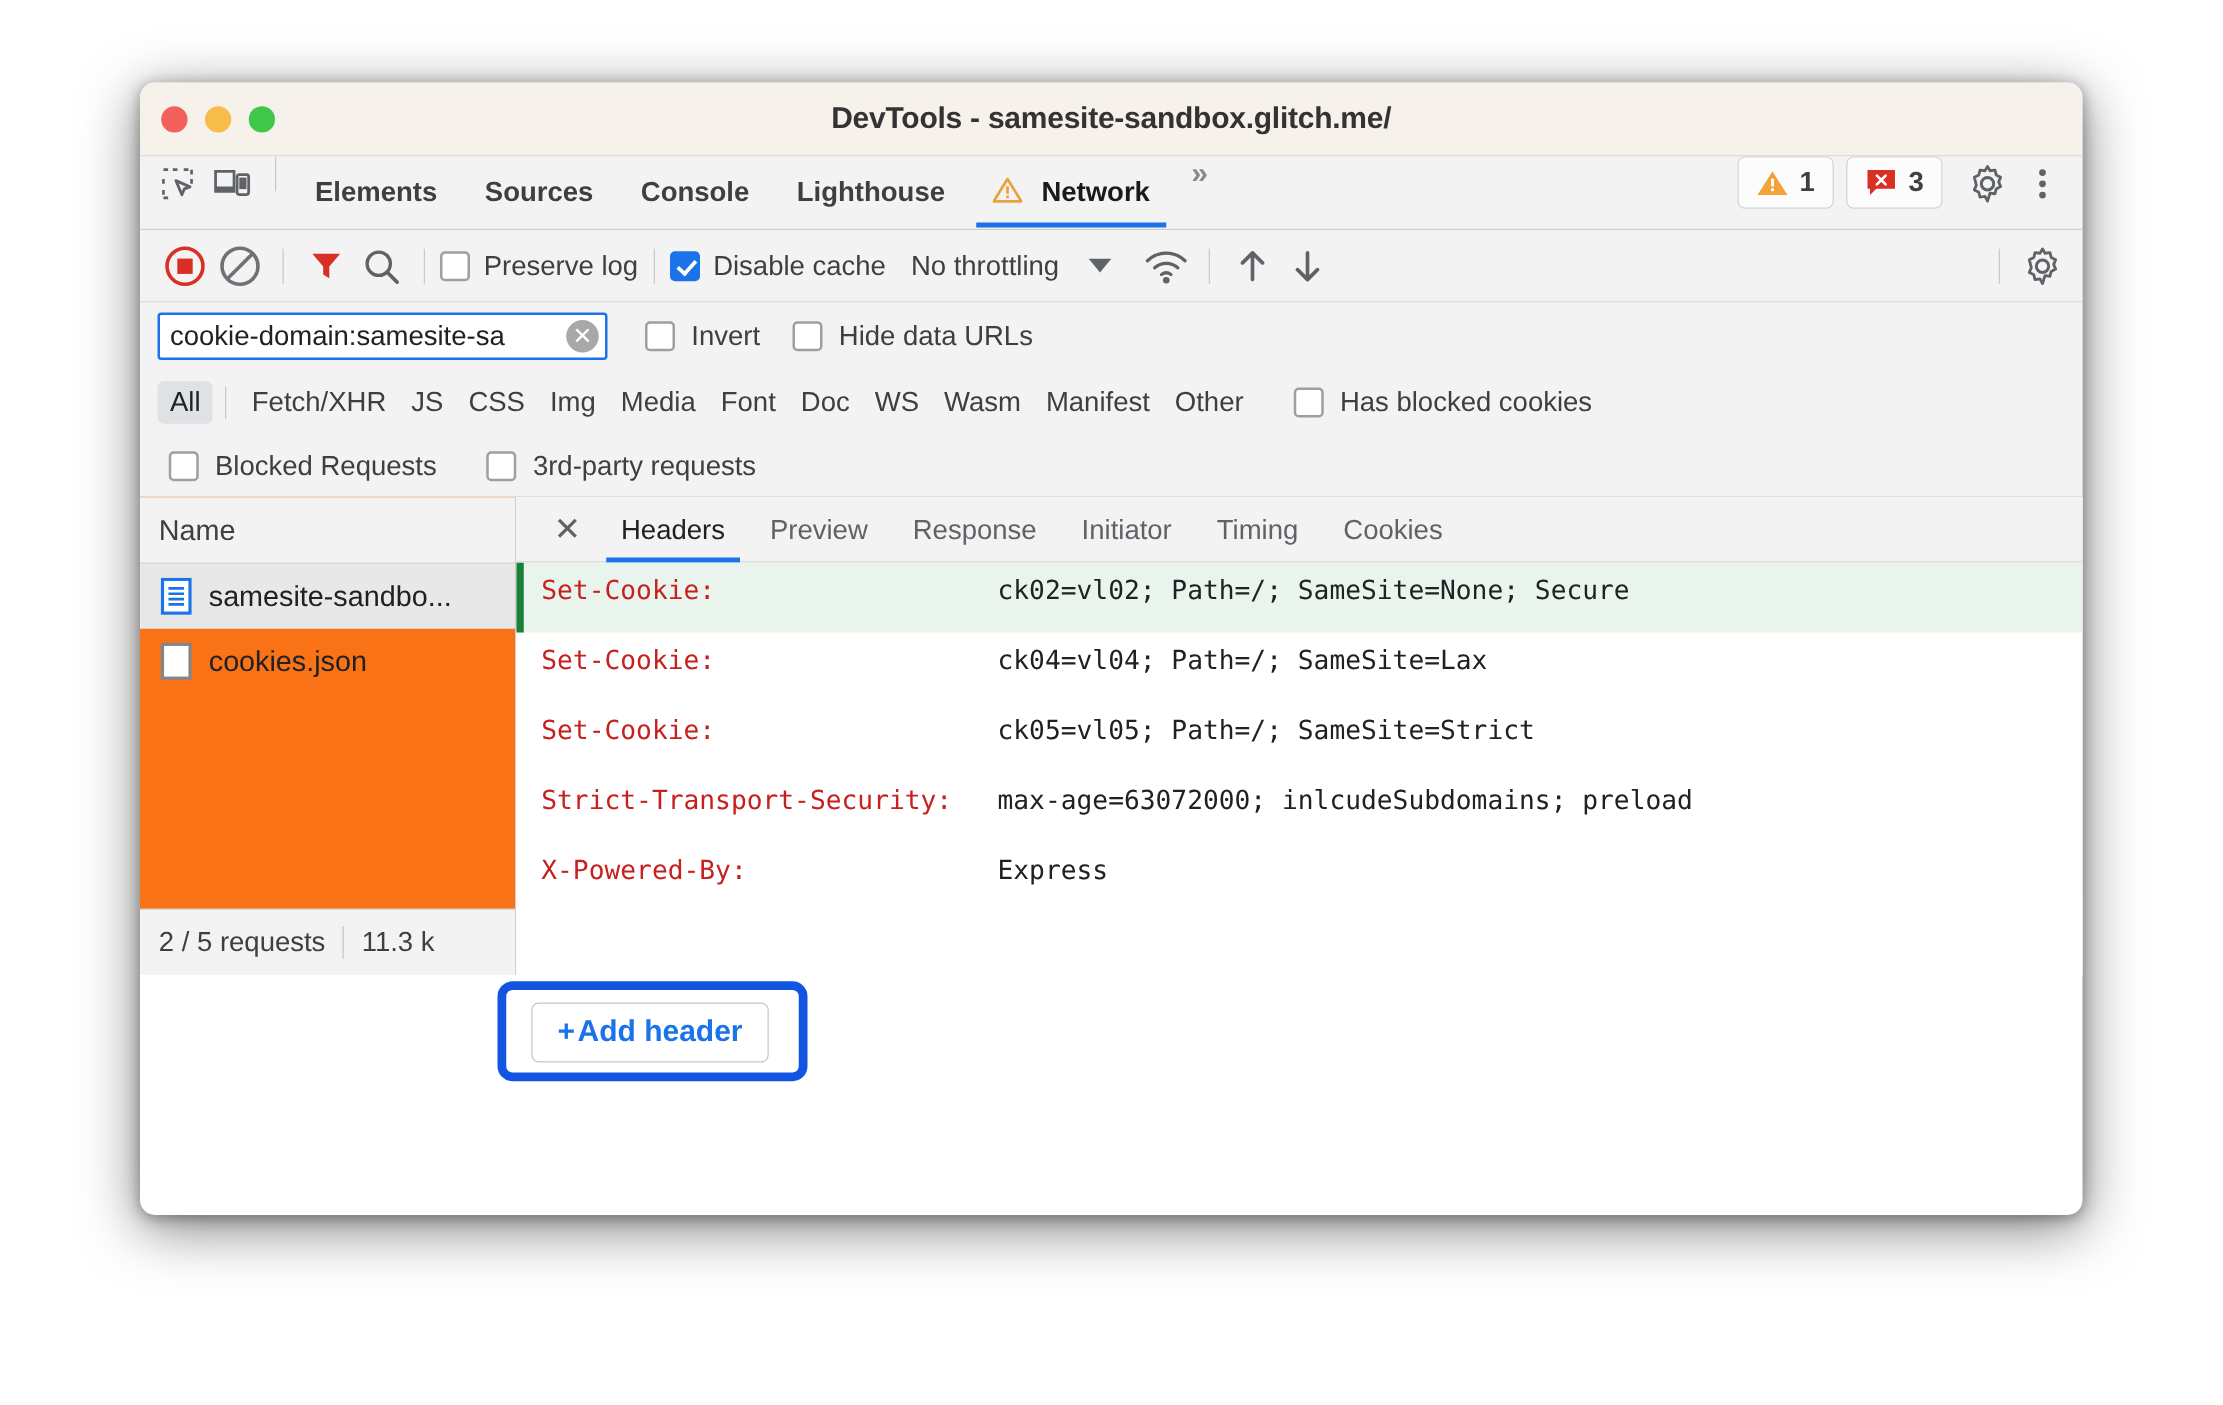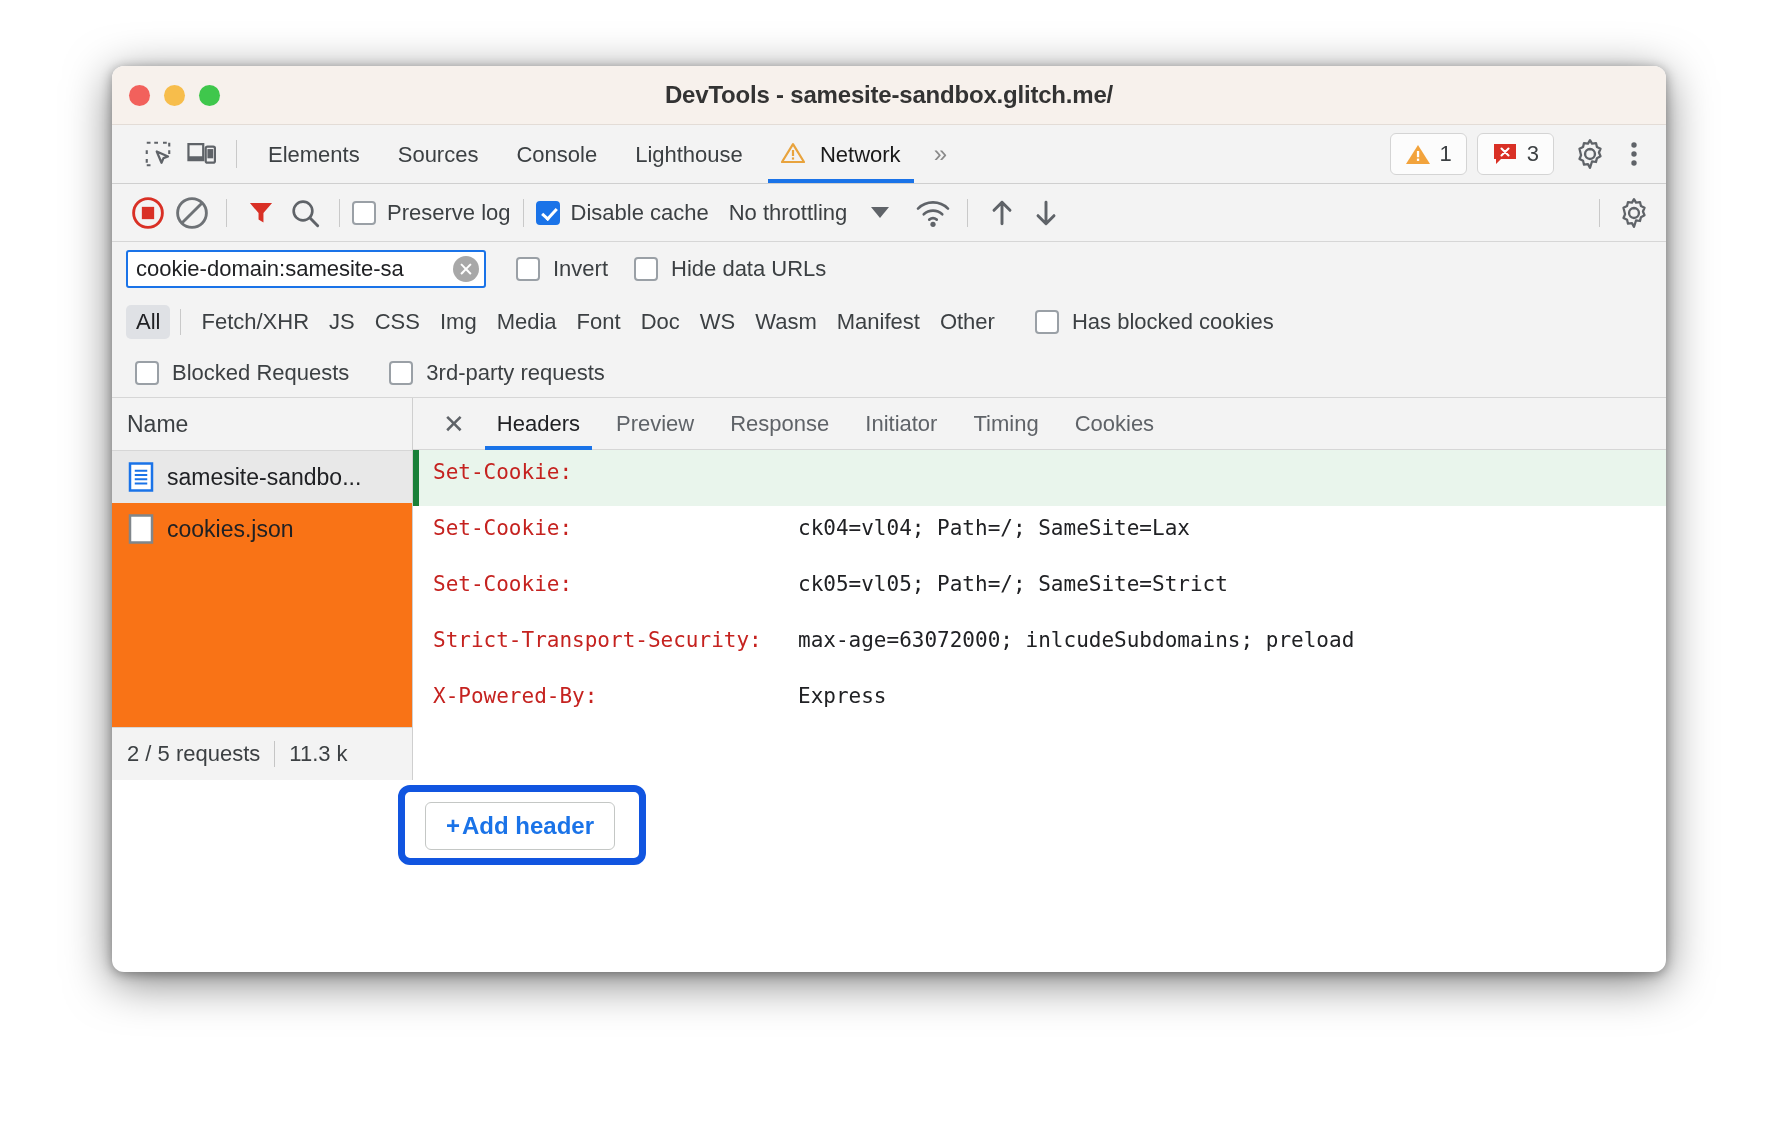--- a/index.html
+++ b/index.html
@@ -57,26 +57,26 @@
     text-align: center;
     font-size: 24px;
     font-weight: bold;
     color: #333333;
     letter-spacing: -0.2px;
   }
 
   
   .tabstrip {
     display: flex;
-    align-items: center;
     height: 59px;
     background: #f3f3f3;
     border-bottom: 1px solid #cfcfcf;
-    padding: 0 10px 0 24px;
-    box-sizing: border-box;
+    padding: 0 10px 0 8px;
+    box-sizing: border-box;
+    font-weight: bold;
   }
   .icon-btn {
     width: 44px; height: 44px;
     display: flex; align-items: center; justify-content: center;
     border-radius: 4px;
     flex: none;
   }
   .vsep {
     width: 1px; height: 28px; background: #c9c9c9; margin: 0 12px; flex: none;
   }
@@ -663,20 +663,21 @@
           <div class="dtab">Response</div>
           <div class="dtab">Initiator</div>
           <div class="dtab">Timing</div>
           <div class="dtab">Cookies</div>
         </div>
 
         <div class="headers-list">
 
           <div class="hrow overridden">
             <div class="hname">Set-Cookie:</div>
+            <div class="hvalue">ck02=vl02; Path=/; SameSite=None; Secure</div>
           </div>
 
           <div class="hrow">
             <div class="hname">Set-Cookie:</div>
             <div class="hvalue">ck04=vl04; Path=/; SameSite=Lax</div>
           </div>
 
           <div class="hrow">
             <div class="hname">Set-Cookie:</div>
             <div class="hvalue">ck05=vl05; Path=/; SameSite=Strict</div>

